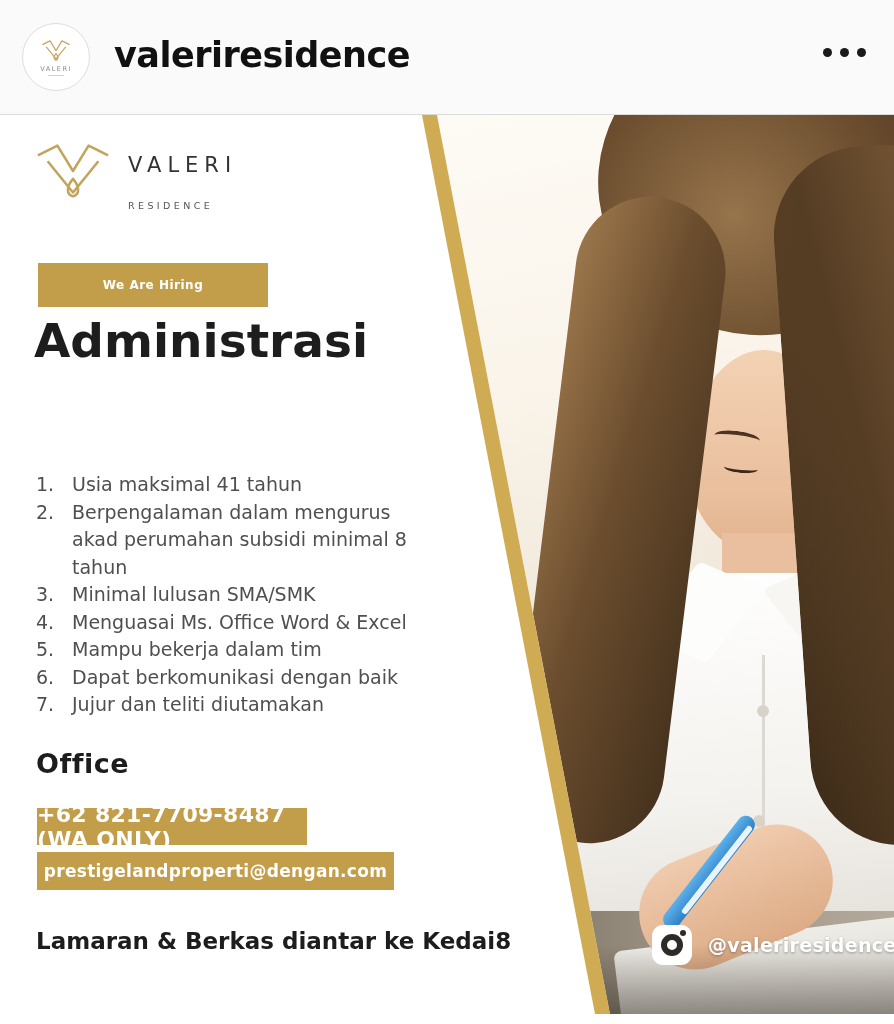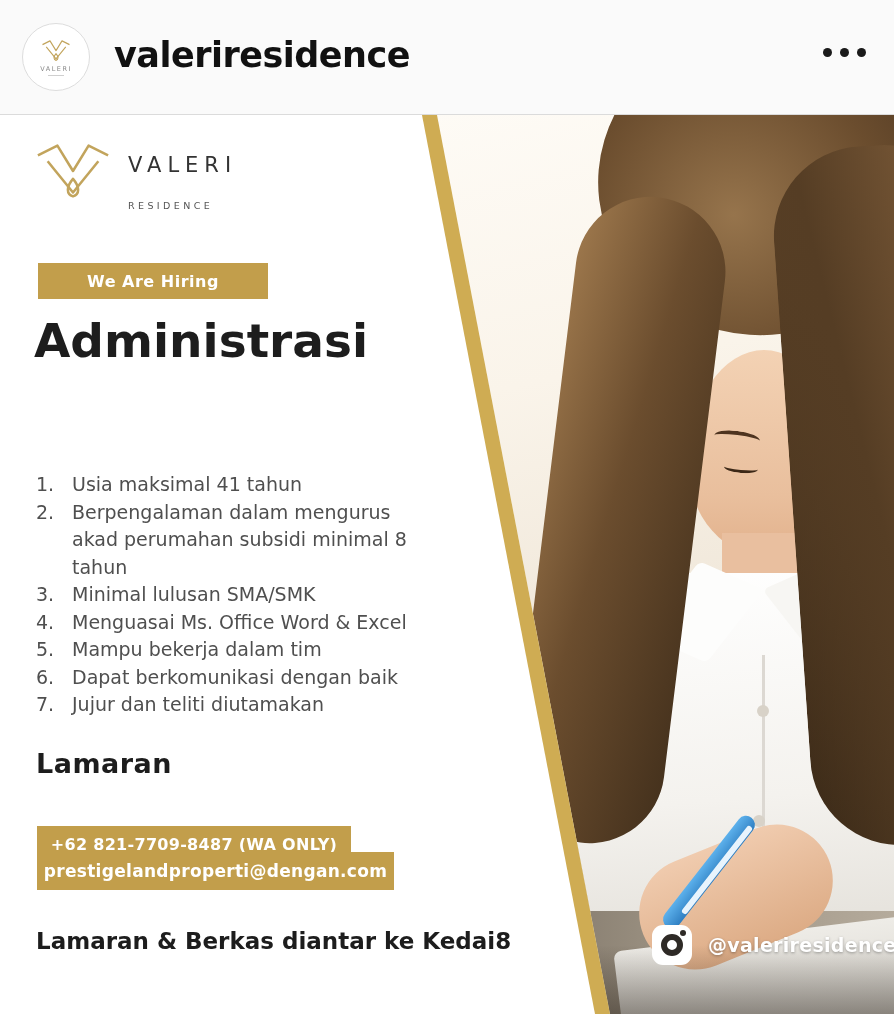--- a/index.html
+++ b/index.html
@@ -73,34 +73,34 @@
   .stripe{position:absolute;inset:0;background:var(--stripe);
           clip-path:polygon(422px 0,437px 0,610px 899px,595px 899px);}
 
   
   .logo{position:absolute;left:34px;top:26px;display:flex;align-items:flex-start;}
   .logo-text{margin-left:16px;padding-top:12px;}
   .logo-name{font-size:21px;letter-spacing:6px;color:#333;font-weight:400;}
   .logo-sub{font-size:9.5px;letter-spacing:3.4px;color:#555;margin-top:23px;}
 
   
-  .hiring-badge{position:absolute;left:38px;top:148px;width:230px;height:36px;background:var(--gold);
-                color:#fff;font-size:16px;font-weight:bold;letter-spacing:.5px;
+  .hiring-badge{position:absolute;left:38px;top:148px;width:230px;height:44px;background:var(--gold);
+                color:#fff;font-size:12px;font-weight:bold;letter-spacing:.5px;
                 display:flex;align-items:center;justify-content:center;}
   .job-title{position:absolute;left:34px;top:198px;font-size:47px;font-weight:bold;color:var(--text-dark);letter-spacing:0;}
   .section-h{position:absolute;font-size:27px;font-weight:bold;color:var(--text-dark);letter-spacing:.5px;}
   .kriteria-h{left:36px;top:300px;}
   .contact-h{left:36px;top:633px;}
   .kriteria-list{position:absolute;left:36px;top:356px;width:430px;list-style:none;counter-reset:n;}
   .kriteria-list li{counter-increment:n;position:relative;padding-left:36px;
                     font-size:19px;line-height:27.5px;color:var(--text-gray);white-space:pre-line;}
   .kriteria-list li::before{content:counter(n) ".";position:absolute;left:0;top:0;color:var(--text-gray);}
   .gold-badge{position:absolute;background:var(--gold);color:#fff;font-weight:bold;
               display:flex;align-items:center;justify-content:center;}
-  .phone-badge{left:37px;top:711px;width:314px;height:37px;font-size:16px;letter-spacing:.3px;}
+  .phone-badge{left:37px;top:693px;width:270px;height:37px;font-size:22px;letter-spacing:.3px;}
   .email-badge{left:37px;top:737px;width:357px;height:38px;font-size:17px;letter-spacing:.3px;}
   .footer-note{position:absolute;left:36px;top:813px;font-size:23px;font-weight:bold;color:var(--text-dark);}
 
   
   .handle{position:absolute;left:652px;top:810px;display:flex;align-items:center;gap:16px;}
   .ig-icon{position:relative;width:40px;height:40px;background:#fff;border-radius:11px;flex:0 0 auto;}
   .ig-icon .lens{position:absolute;left:50%;top:50%;width:22px;height:22px;transform:translate(-50%,-50%);
                  border:6px solid #2e2a26;border-radius:50%;background:#fff;}
   .ig-icon .dot{position:absolute;right:6px;top:5px;width:6px;height:6px;border-radius:50%;background:#2e2a26;}
   .handle-text{font-size:19px;font-weight:bold;color:#fff;letter-spacing:.3px;text-shadow:0 1px 3px rgba(0,0,0,.35);}
@@ -186,21 +186,21 @@
       <li>Usia maksimal 41 tahun</li>
       <li>Berpengalaman dalam mengurus
 akad perumahan subsidi minimal 8 tahun</li>
       <li>Minimal lulusan SMA/SMK</li>
       <li>Menguasai Ms. Office Word &amp; Excel</li>
       <li>Mampu bekerja dalam tim</li>
       <li>Dapat berkomunikasi dengan baik</li>
       <li>Jujur dan teliti diutamakan</li>
     </ol>
 
-    <h2 class="section-h contact-h">Lamaran</h2>
+    <h2 class="section-h contact-h">Office</h2>
     <div class="gold-badge phone-badge">+62 821-7709-8487 (WA ONLY)</div>
     <div class="gold-badge email-badge">prestigelandproperti@dengan.com</div>
 
     <div class="footer-note">Lamaran &amp; Berkas diantar ke Kedai8</div>
 
     <div class="handle">
       <span class="ig-icon">
         <span class="lens"></span>
         <span class="dot"></span>
       </span>

